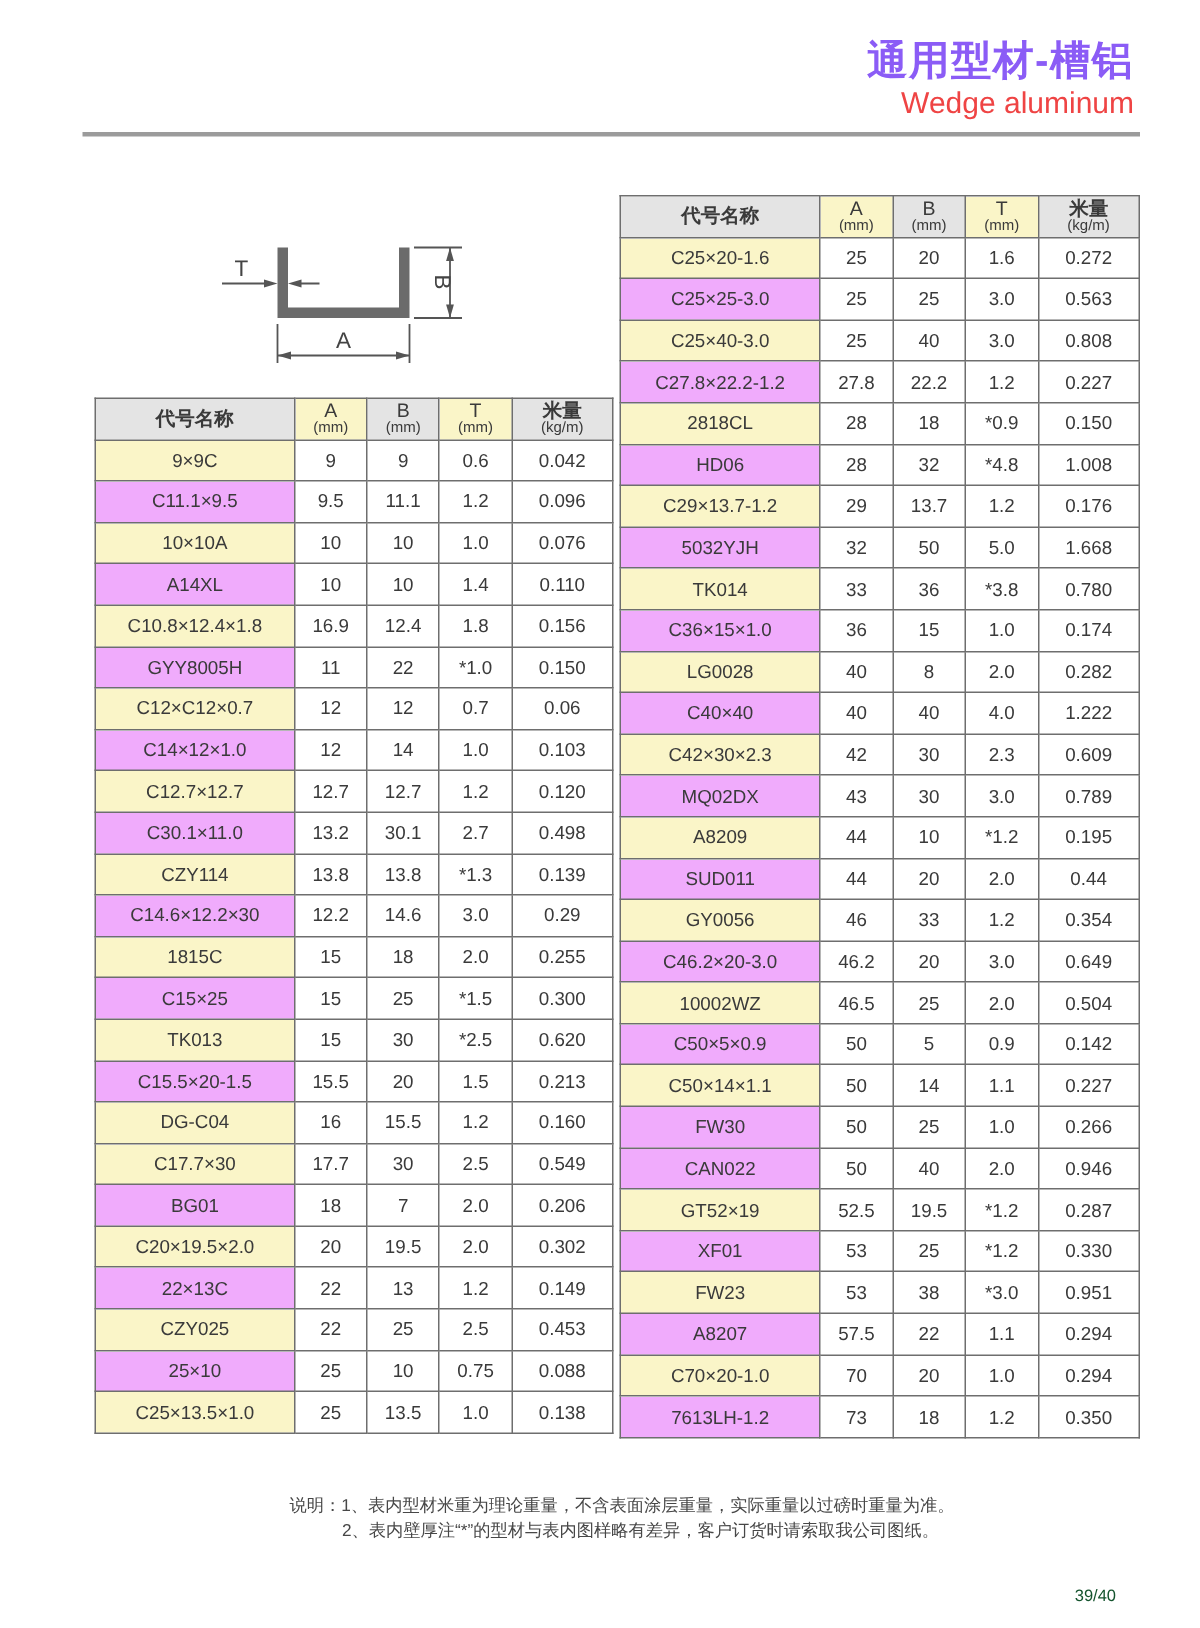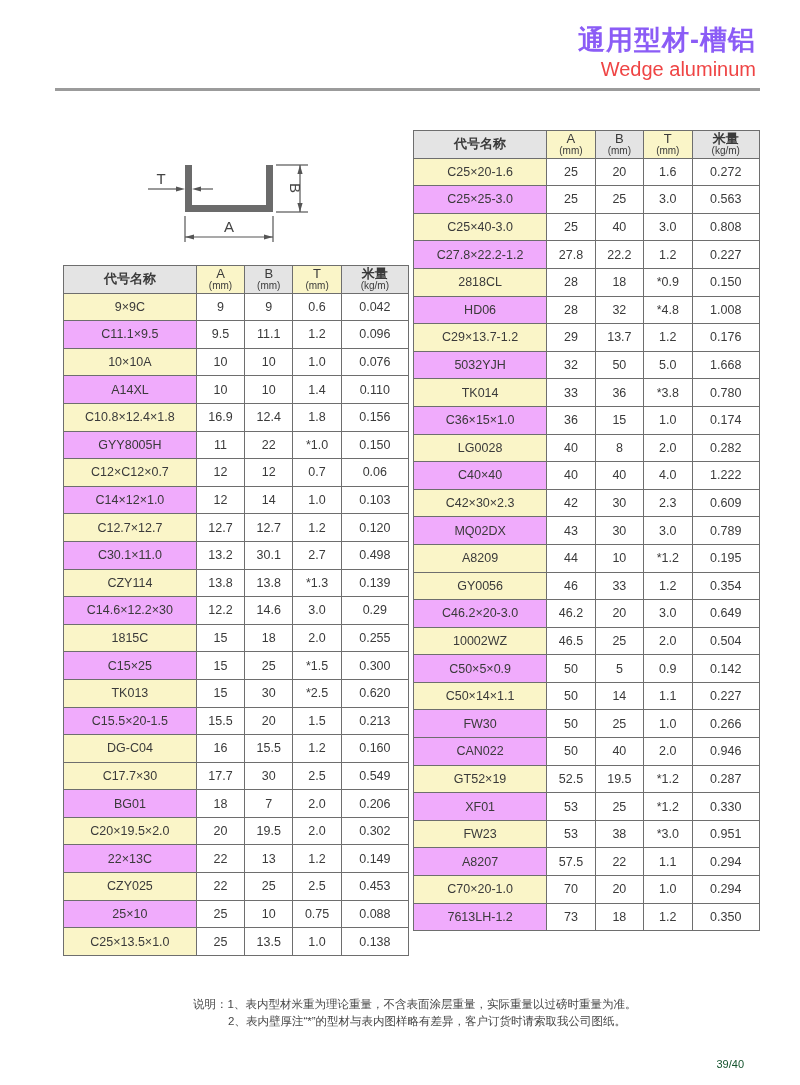--- a/index.html
+++ b/index.html
@@ -413,20 +413,27 @@
           <td>0.789</td>
         </tr>
         <tr>
           <td class="name">A8209</td>
           <td>44</td>
           <td>10</td>
           <td>*1.2</td>
           <td>0.195</td>
         </tr>
         <tr>
+          <td class="name g">SUD011</td>
+          <td>44</td>
+          <td>20</td>
+          <td>2.0</td>
+          <td>0.44</td>
+        </tr>
+        <tr>
           <td class="name">GY0056</td>
           <td>46</td>
           <td>33</td>
           <td>1.2</td>
           <td>0.354</td>
         </tr>
         <tr>
           <td class="name g">C46.2×20-3.0</td>
           <td>46.2</td>
           <td>20</td>

